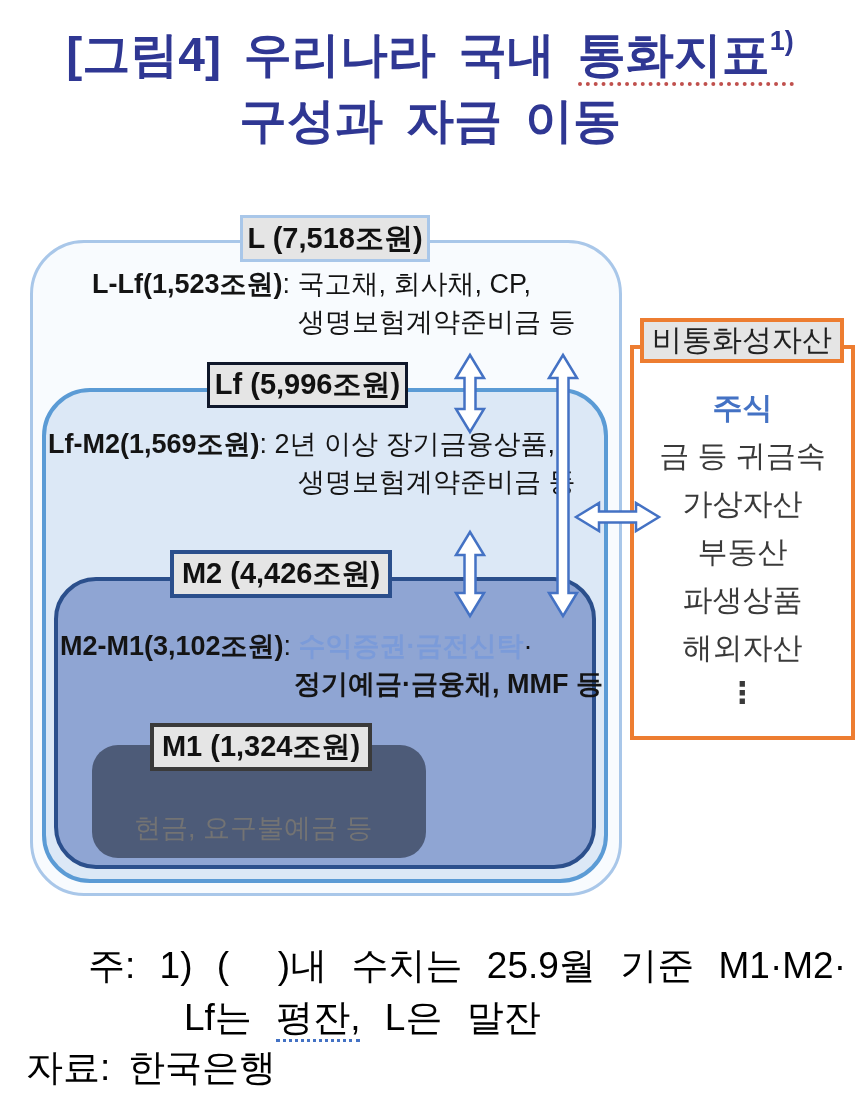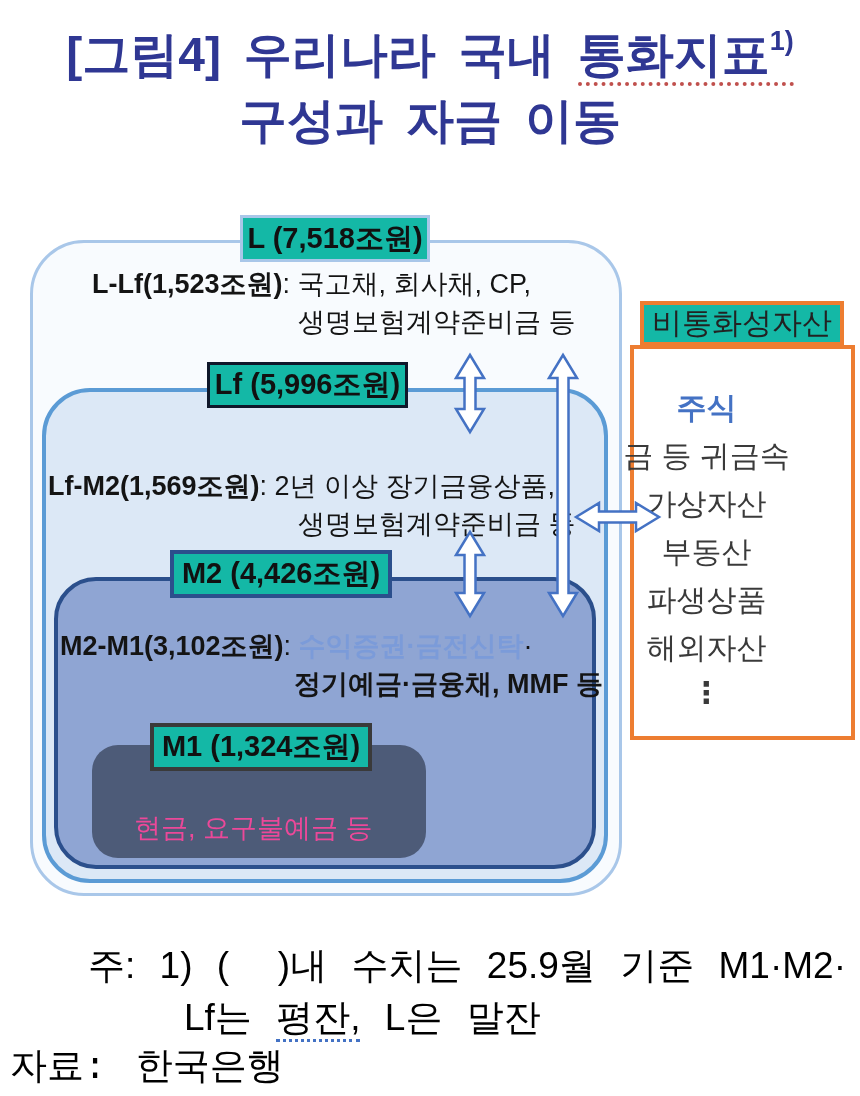--- a/index.html
+++ b/index.html
@@ -19,65 +19,65 @@
 
   
   .region{position:absolute;box-sizing:border-box;}
   .region-l {left:30px; top:240px; width:592px; height:656px; border:3px solid #A9C7E9; border-radius:54px; background:#F8FBFE; z-index:1;}
   .region-lf{left:42px; top:388px; width:566px; height:495px; border:4px solid #5B9BD5; border-radius:48px; background:#DCE8F6; z-index:2;}
   .region-m2{left:54px; top:577px; width:542px; height:292px; border:4px solid #2B4F8C; border-radius:42px; background:#8FA5D3; z-index:3;}
   .region-m1{left:92px; top:745px; width:334px; height:113px; border-radius:26px; background:#4D5B78; z-index:4;}
 
   
   .tag{
-    position:absolute;box-sizing:border-box;background:#14b8a6;z-index:6;
+    position:absolute;box-sizing:border-box;background:#e5e5e5;z-index:6;
     display:flex;align-items:center;justify-content:center;
     font-weight:700;font-size:29px;color:#111;white-space:nowrap;
   }
   .tag-l {left:240px; top:215px; width:190px; height:47px; border:3px solid #A9C7E9;}
   .tag-lf{left:207px; top:362px; width:201px; height:46px; border:3px solid #0f172a;}
   .tag-m2{left:170px; top:550px; width:222px; height:48px; border:4px solid #2B4F8C;}
   .tag-m1{left:150px; top:723px; width:222px; height:48px; border:4px solid #3A3A3A;}
 
   
   .itemtext{position:absolute;z-index:5;font-size:27px;line-height:38px;color:#141414;}
   .itemtext .b{font-weight:700;}
   .itemtext .row1{display:flex;}
   .text-llf {left:92px; top:265px;}
   .text-llf  .row2{padding-left:206px;}
-  .text-lfm2{left:48px; top:467px;}
+  .text-lfm2{left:48px; top:425px;}
   .text-lfm2 .row2{padding-left:250px;}
   .text-m2m1{left:60px; top:627px;}
   .text-m2m1 .row2{padding-left:234px;font-weight:bold;}
   .hl-blue{color:#7B9BD9;font-weight:700;}
-  .text-m1{position:absolute;left:134px;top:810px;z-index:5;color:#ec4899;font-size:27px;}
+  .text-m1{position:absolute;left:134px;top:810px;z-index:5;color:#737373;font-size:27px;}
 
   
   .side-box{
     position:absolute;left:630px;top:345px;width:225px;height:395px;z-index:1;
     border:4px solid #ED7D31;background:#ffffff;box-sizing:border-box;
   }
   .tag-side{
-    left:640px;top:301px;width:204px;height:45px;border:4px solid #ED7D31;
+    left:640px;top:318px;width:204px;height:45px;border:4px solid #ED7D31;
     font-weight:400;font-size:30px;color:#222;
   }
-  .side-items{position:absolute;left:594px;top:384px;width:225px;z-index:2;text-align:center;}
+  .side-items{position:absolute;left:630px;top:384px;width:225px;z-index:2;text-align:center;}
   .side-item{font-size:30px;line-height:48px;color:#3A3A3A;}
   .side-item.first{color:#4472C4;font-weight:700;}
   .side-item.ellipsis{font-weight:700;line-height:42px;}
 
   
   .arrows{position:absolute;left:0;top:0;width:860px;height:1096px;z-index:8;pointer-events:none;}
 
   
   .note{position:absolute;font-size:37px;color:#000;line-height:48px;}
   .note-1{left:88px; top:942px; word-spacing:0.38em;}
   .note-2{left:184px;top:994px; word-spacing:0.38em;}
   .note-2 .u-blue{border-bottom:3px dotted #4472C4;padding-bottom:1px;}
-  .note-src{left:10px;top:1044px; word-spacing:0.2em;font-family:Liberation Mono, monospace;}
+  .note-src{left:26px;top:1044px; word-spacing:0.2em;}
 </style>
 </head>
 <body>
 
 <div class="page">
 
   <div class="fig-title">
     <div><span data-bind="title.line1_prefix">[그림4] 우리나라 국내 </span><span class="u-red"><span data-bind="title.line1_underlined">통화지표</span><sup data-bind="title.line1_sup">1)</sup></span></div>
     <div data-bind="title.line2">구성과 자금 이동</div>
   </div>

